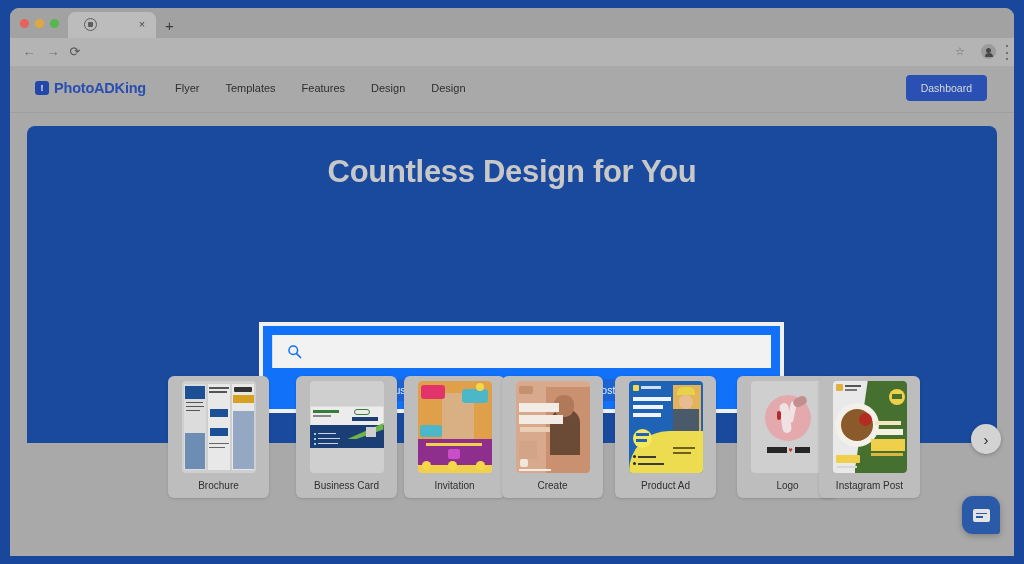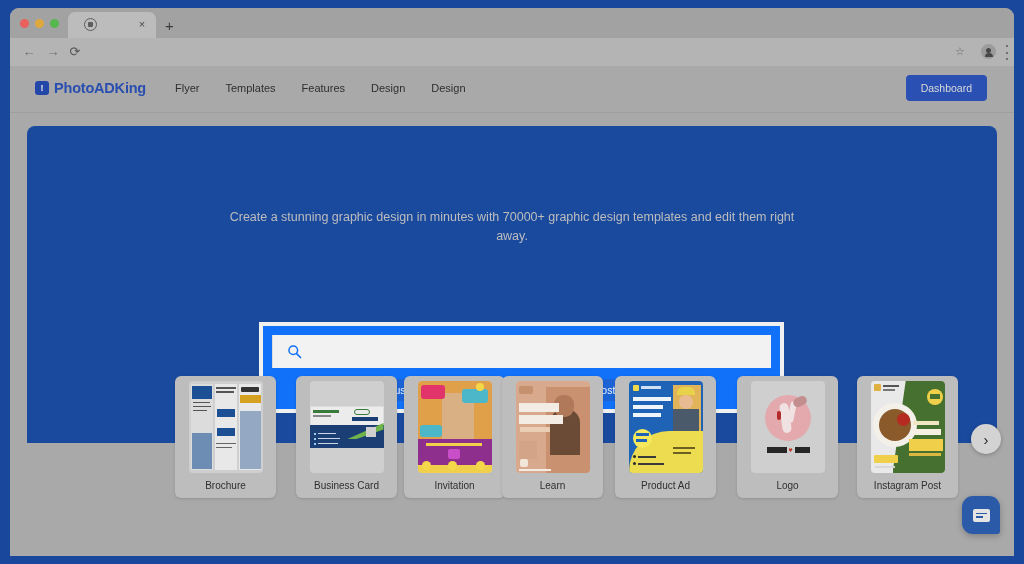--- a/index.html
+++ b/index.html
@@ -273,21 +273,21 @@
           <a href="#">Templates</a>
           <a href="#">Features</a>
           <a href="#">Design</a>
           <a href="#">Design</a>
         </div>
 
         <button id="dashboard-btn">Dashboard</button>
       </div>
 
       <div id="hero">
-        <div id="hero-sub">Create a stunning graphic design in minutes with 70000+ graphic design templates and edit them right away.</div>
+        <div id="hero-title">Countless Design for You</div>
 
         <div id="searchwrap">
           <div id="searchbox">
             <div id="searchinput-row">
               <button id="search-btn">
                 <svg width="15" height="15" viewBox="0 0 16 16">
                   <circle cx="6.7" cy="6.7" r="4.6" fill="none" stroke="#1171f8" stroke-width="1.6"></circle>
                   <line x1="10.2" y1="10.2" x2="14.4" y2="14.4" stroke="#1171f8" stroke-width="1.8" stroke-linecap="round"></line>
                 </svg>
               </button>
@@ -299,21 +299,21 @@
               <span class="chip">event poster</span>
               <span class="chip">food menu</span>
             </div>
           </div>
         </div>
       </div>
 
       <div id="cards">
 
 
-        <div class="card" style="left:165px">
+        <div class="card" style="left:158px">
           <div class="thumb t-brochure">
             <div class="b" style="left:2px;top:3px;width:22px;height:86px;background:#dcdcdc"></div>
             <div class="b" style="left:26px;top:3px;width:22px;height:86px;background:#e8e8e8"></div>
             <div class="b" style="left:50px;top:3px;width:22px;height:86px;background:#e8e8e8"></div>
             <div class="b" style="left:3px;top:5px;width:20px;height:13px;background:#1c4f94"></div>
             <div class="b" style="left:4px;top:21px;width:17px;height:1.3px;background:#555"></div>
             <div class="b" style="left:4px;top:25px;width:18px;height:1.3px;background:#555"></div>
             <div class="b" style="left:4px;top:29px;width:14px;height:1.3px;background:#555"></div>
             <div class="b" style="left:3px;top:52px;width:20px;height:36px;background:#6e8db5"></div>
             <div class="b" style="left:27px;top:6px;width:20px;height:1.5px;background:#555"></div>
@@ -376,21 +376,21 @@
             <div class="b" style="left:34px;top:28px;width:30px;height:46px;background:#6b4a36;border-radius:14px 14px 0 0"></div>
             <div class="b" style="left:38px;top:14px;width:20px;height:22px;background:#b0795a;border-radius:9px"></div>
             <div class="b" style="left:3px;top:5px;width:14px;height:8px;background:#c4906e;border-radius:2px"></div>
             <div class="b" style="left:3px;top:22px;width:40px;height:9px;background:#f2ece4"></div>
             <div class="b" style="left:3px;top:34px;width:44px;height:9px;background:#f2ece4"></div>
             <div class="b" style="left:4px;top:46px;width:30px;height:5px;background:#e9cdb4"></div>
             <div class="b" style="left:3px;top:60px;width:18px;height:18px;background:#cfa183;opacity:.6"></div>
             <div class="b" style="left:4px;top:78px;width:8px;height:8px;background:#f0e6da;border-radius:2px"></div>
             <div class="b" style="left:3px;top:88px;width:32px;height:1.5px;background:#f2ece4"></div>
           </div>
-          <div class="cap">Learn</div>
+          <div class="cap">Create</div>
         </div>
 
         <div class="card" style="left:727px">
           <div class="thumb t-logo">
             <div class="b" style="left:14px;top:14px;width:46px;height:46px;border-radius:50%;background:#e3a9ad"></div>
             <div class="b" style="left:30px;top:22px;width:9px;height:30px;background:#f0e2e2;border-radius:5px;transform:rotate(-8deg)"></div>
             <div class="b" style="left:38px;top:20px;width:6px;height:22px;background:#f0e2e2;border-radius:4px;transform:rotate(12deg)"></div>
             <div class="b" style="left:42px;top:16px;width:14px;height:9px;background:#c38e8e;border-radius:7px;transform:rotate(-25deg)"></div>
             <div class="b" style="left:26px;top:30px;width:4px;height:9px;background:#b22a2a;border-radius:2px"></div>
             <div class="b" style="left:16px;top:66px;width:20px;height:6px;background:#262626"></div>
@@ -421,21 +421,21 @@
             <div class="b" style="left:4px;top:74px;width:3px;height:3px;border-radius:50%;background:#2a2a2a"></div>
             <div class="b" style="left:9px;top:75px;width:18px;height:1.5px;background:#3a3a3a"></div>
             <div class="b" style="left:4px;top:81px;width:3px;height:3px;border-radius:50%;background:#2a2a2a"></div>
             <div class="b" style="left:9px;top:82px;width:26px;height:1.5px;background:#3a3a3a"></div>
             <div class="b" style="left:44px;top:66px;width:22px;height:1.5px;background:#6b6020"></div>
             <div class="b" style="left:44px;top:71px;width:18px;height:1.5px;background:#6b6020"></div>
           </div>
           <div class="cap">Product Ad</div>
         </div>
 
-        <div class="card" style="left:847px">
+        <div class="card" style="left:809px">
           <div class="thumb t-insta">
             <div class="b" style="left:0;top:0;width:74px;height:92px;background:#e9e9e9"></div>
             <div class="b" style="left:22px;top:0;width:60px;height:92px;background:#46702f;
                                   clip-path:polygon(22% 0,100% 0,100% 100%,0 100%)"></div>
             <div class="b" style="left:3px;top:3px;width:7px;height:7px;background:#e0b040;border-radius:1px"></div>
             <div class="b" style="left:12px;top:4px;width:16px;height:2px;background:#555"></div>
             <div class="b" style="left:12px;top:8px;width:12px;height:2px;background:#777"></div>
             <div class="b" style="left:2px;top:22px;width:44px;height:44px;border-radius:50%;background:#f3f0ea"></div>
             <div class="b" style="left:8px;top:28px;width:32px;height:32px;border-radius:50%;background:#8a5a2a"></div>
             <div class="b" style="left:26px;top:32px;width:13px;height:13px;border-radius:50%;background:#b52b22"></div>

